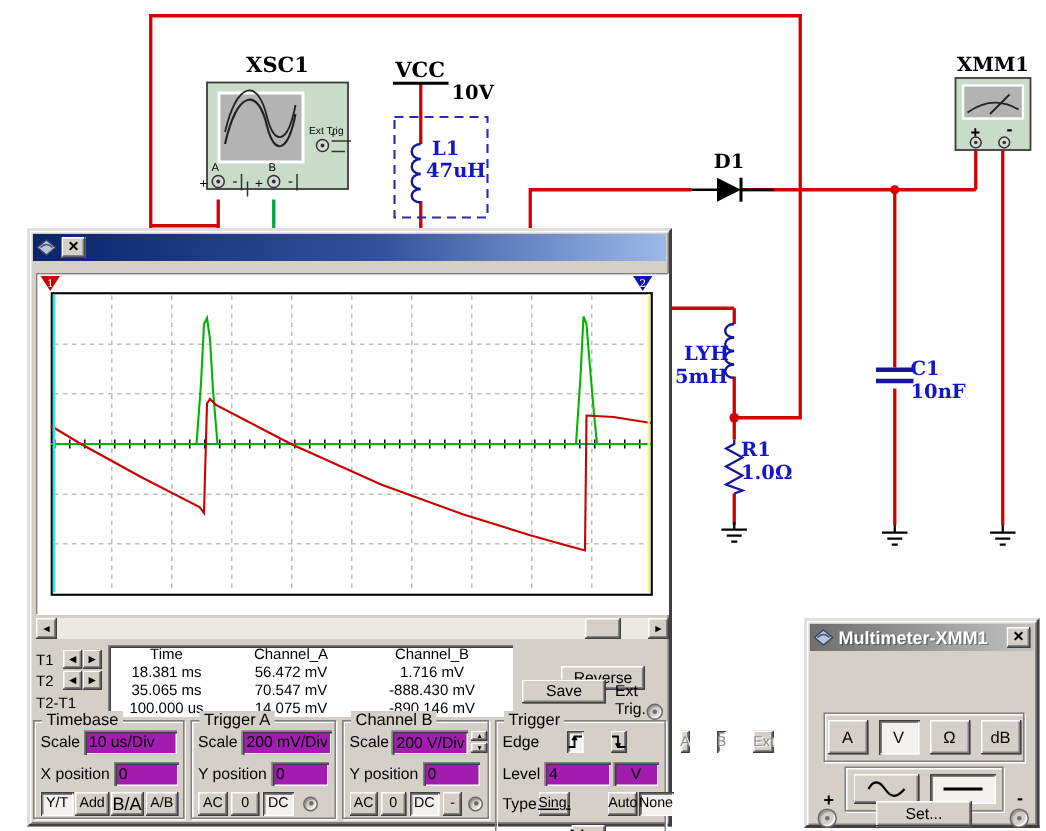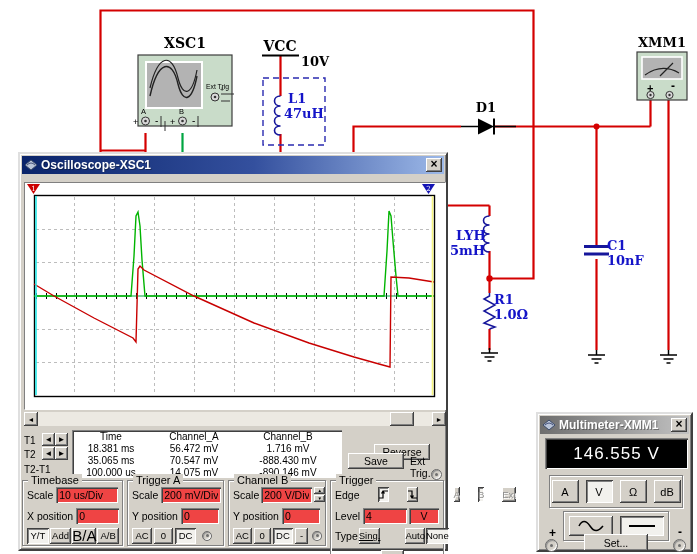--- a/index.html
+++ b/index.html
@@ -20,21 +20,21 @@
                text-shadow:1px 1px 0 rgba(0,0,0,.35); }
   .closebtn { width:16px; height:14px; background:#d4d0c8; font-size:12px; font-weight:bold; line-height:12px;
               text-align:center; color:#000;
               box-shadow: inset -1px -1px 0 #404040, inset 1px 1px 0 #ffffff, inset -2px -2px 0 #808080; }
   .btn { background:#d4d0c8; color:#000; text-align:center;
          box-shadow: inset -1px -1px 0 #404040, inset 1px 1px 0 #ffffff, inset -2px -2px 0 #808080;
          display:flex; align-items:center; justify-content:center; }
   .btn.toggled { box-shadow: inset 1px 1px 0 #404040, inset -1px -1px 0 #ffffff, inset 2px 2px 0 #808080;
                  background:#f2f1ed; }
   .btn.disabled { color:#8d8d8d; text-shadow:1px 1px 0 #fff; }
-  .field { background:#ef4444; border:none; font-family:"Liberation Sans",sans-serif; font-size:10.5px; padding:1px 3px;
+  .field { background:#a21caf; border:none; font-family:"Liberation Sans",sans-serif; font-size:10.5px; padding:1px 3px;
            box-shadow: inset 1px 1px 0 #808080, inset 2px 2px 0 #404040, inset -1px -1px 0 #ffffff; height:16px; }
   .group { position:absolute; border:1px solid #808080;
            box-shadow: inset 1px 1px 0 #fff, 1px 1px 0 #fff; }
   .legend { position:absolute; top:-7px; left:5px; background:#d4d0c8; padding:0 3px; font-size:11px; }
   .lbl { font-size:10.5px; white-space:nowrap; }
   .row { position:absolute; left:4px; right:3px; display:flex; align-items:center; gap:3px; height:17px; }
   .connector { border-radius:50%; background:#d4d0c8; border:1px solid #6a6a6a;
                box-shadow: inset 1px 1px 1px #909090, inset -1px -1px 1px #ffffff; position:relative; }
   .connector::after { content:""; position:absolute; left:50%; top:50%; width:3px; height:3px; margin:-1.5px;
                       border-radius:50%; background:#6f6f6f; }
@@ -172,21 +172,20 @@
     <path d="M668.5,350 L668.5,355 M660,355 L677,355 M663.5,359 L673.5,359 M666.5,363 L670.5,363"></path>
   </g>
 </svg>
 
 <div class="win" id="scope">
   <div class="titlebar active">
     <svg width="14" height="12" viewBox="0 0 14 12">
       <polygon points="1,6 7,1 13,6 7,11" fill="#b9c4d8" stroke="#3a4a6a"></polygon>
       <path d="M3,6 Q7,2 11,6" stroke="#44507a" fill="none"></path>
     </svg>
-    <span class="titletext">Oscilloscope-XSC1</span>
     <div class="closebtn">×</div>
   </div>
 
   <div id="scope-display">
     <svg width="420" height="226" viewBox="0 0 420 226">
       <rect x="0" y="0" width="420" height="226" fill="#ffffff"></rect>
 
       <polygon points="2,1 15,1 8.5,11" fill="#cc0000"></polygon>
       <text x="8.5" y="8" text-anchor="middle" font-size="7" fill="#fff" font-family="Liberation Sans, sans-serif">1</text>
       <polygon points="397,1 410,1 403.5,11" fill="#1414b4"></polygon>
@@ -256,21 +255,21 @@
       <span class="lbl">Scale</span>
       <input class="field" style="width: 62px;" value="10 us/Div">
     </div>
     <div class="row" style="top:26px;">
       <span class="lbl">X position</span>
       <input class="field" style="width: 43px;" value="0">
     </div>
     <div class="row" style="top:46px; gap:1px;">
       <div class="btn toggled" style="width:24px; height:16px; font-size:9.5px;">Y/T</div>
       <div class="btn" style="width:24px; height:16px; font-size:9.5px;text-align:center;">Add</div>
-      <div class="btn" style="width:24px; height:16px; font-size:15px;">B/A</div>
+      <div class="btn" style="width:24px; height:16px; font-size:12px;">B/A</div>
       <div class="btn" style="width:24px; height:16px; font-size:9.5px;">A/B</div>
     </div>
   </div>
 
   <div class="group" style="left:107px; top:326px; width:97px; height:66px;">
     <span class="legend">Trigger A</span>
     <div class="row" style="top:5px;">
       <span class="lbl">Scale</span>
       <input class="field" style="width: 60px;" value="200 mV/Div">
     </div>
@@ -346,23 +345,20 @@
 <div class="win" id="dmm">
   <div class="titlebar inactive">
     <svg width="14" height="12" viewBox="0 0 14 12">
       <polygon points="1,6 7,1 13,6 7,11" fill="#b9c4d8" stroke="#3a4a6a"></polygon>
       <path d="M3,6 Q7,2 11,6" stroke="#44507a" fill="none"></path>
     </svg>
     <span class="titletext">Multimeter-XMM1</span>
     <div class="closebtn">×</div>
   </div>
 
-  <div id="dmm-display">
-    <span>146.555 V</span>
-  </div>
 
   <div class="dmm-frame" style="left:11px; top:61px; width:134px; height:33px;">
     <div class="btn mode-btn">A</div>
     <div class="btn mode-btn toggled">V</div>
     <div class="btn mode-btn">Ω</div>
     <div class="btn mode-btn">dB</div>
   </div>
 
   <div class="dmm-frame" style="left:25px; top:97px; width:106px; height:30px;">
     <div class="btn wave-btn">

